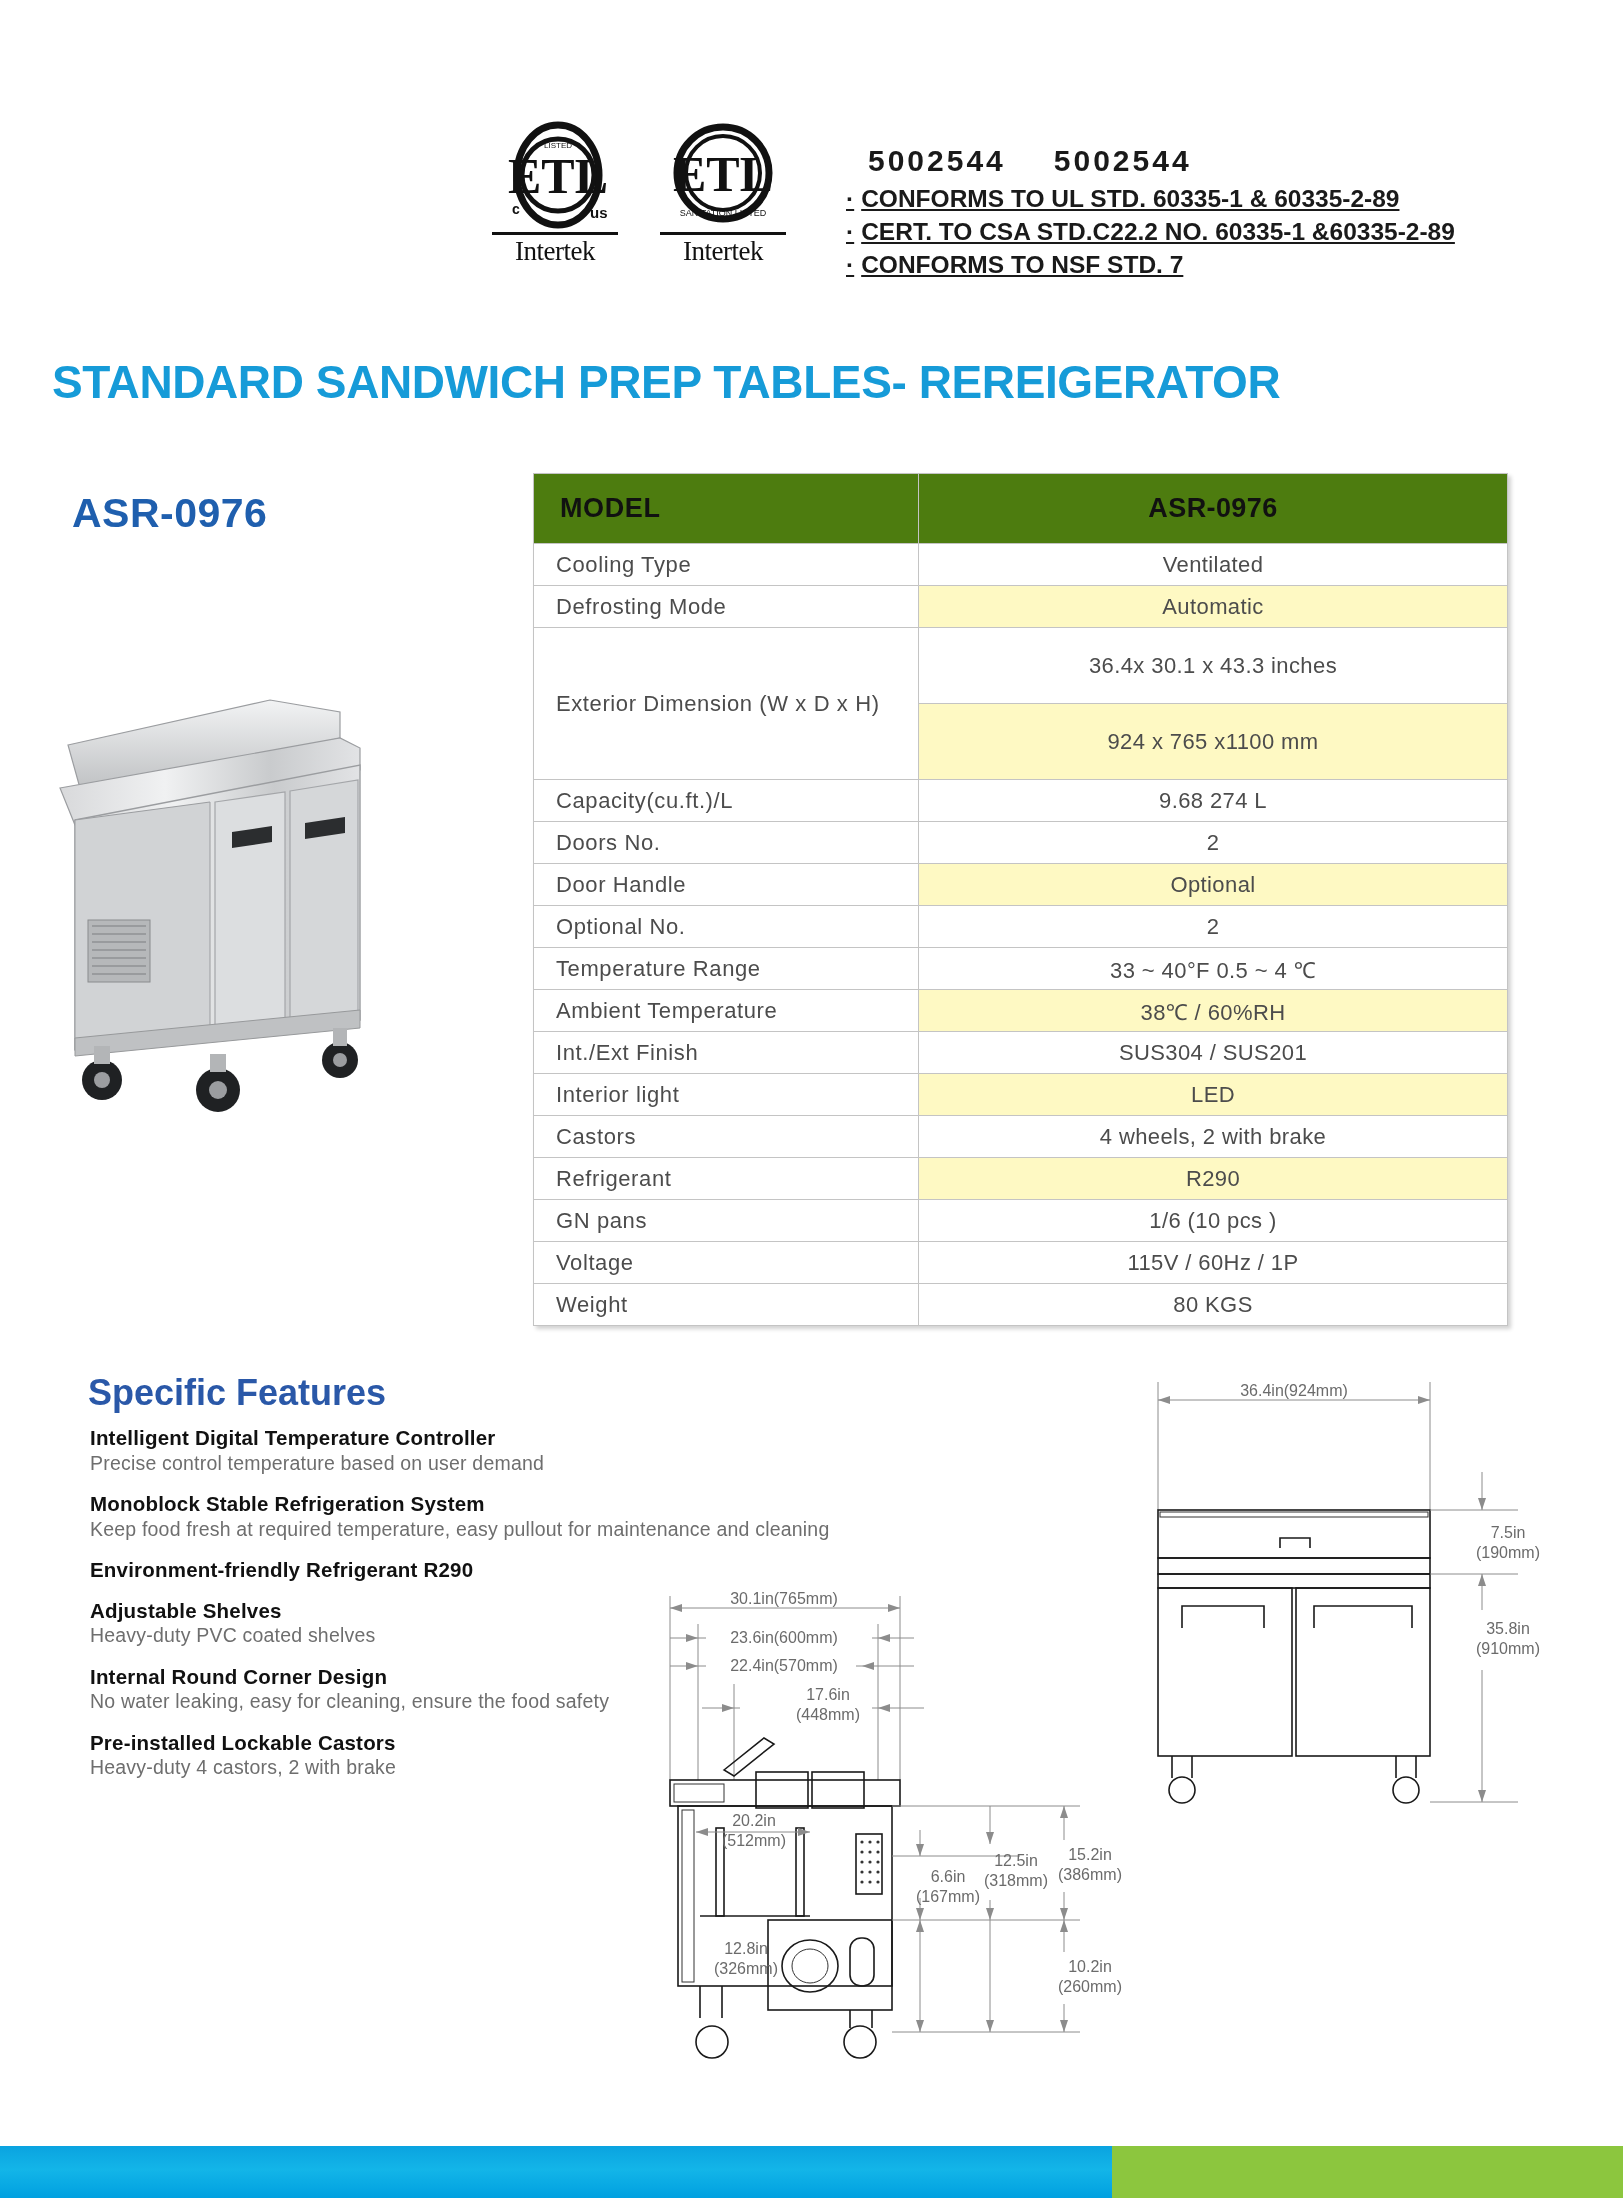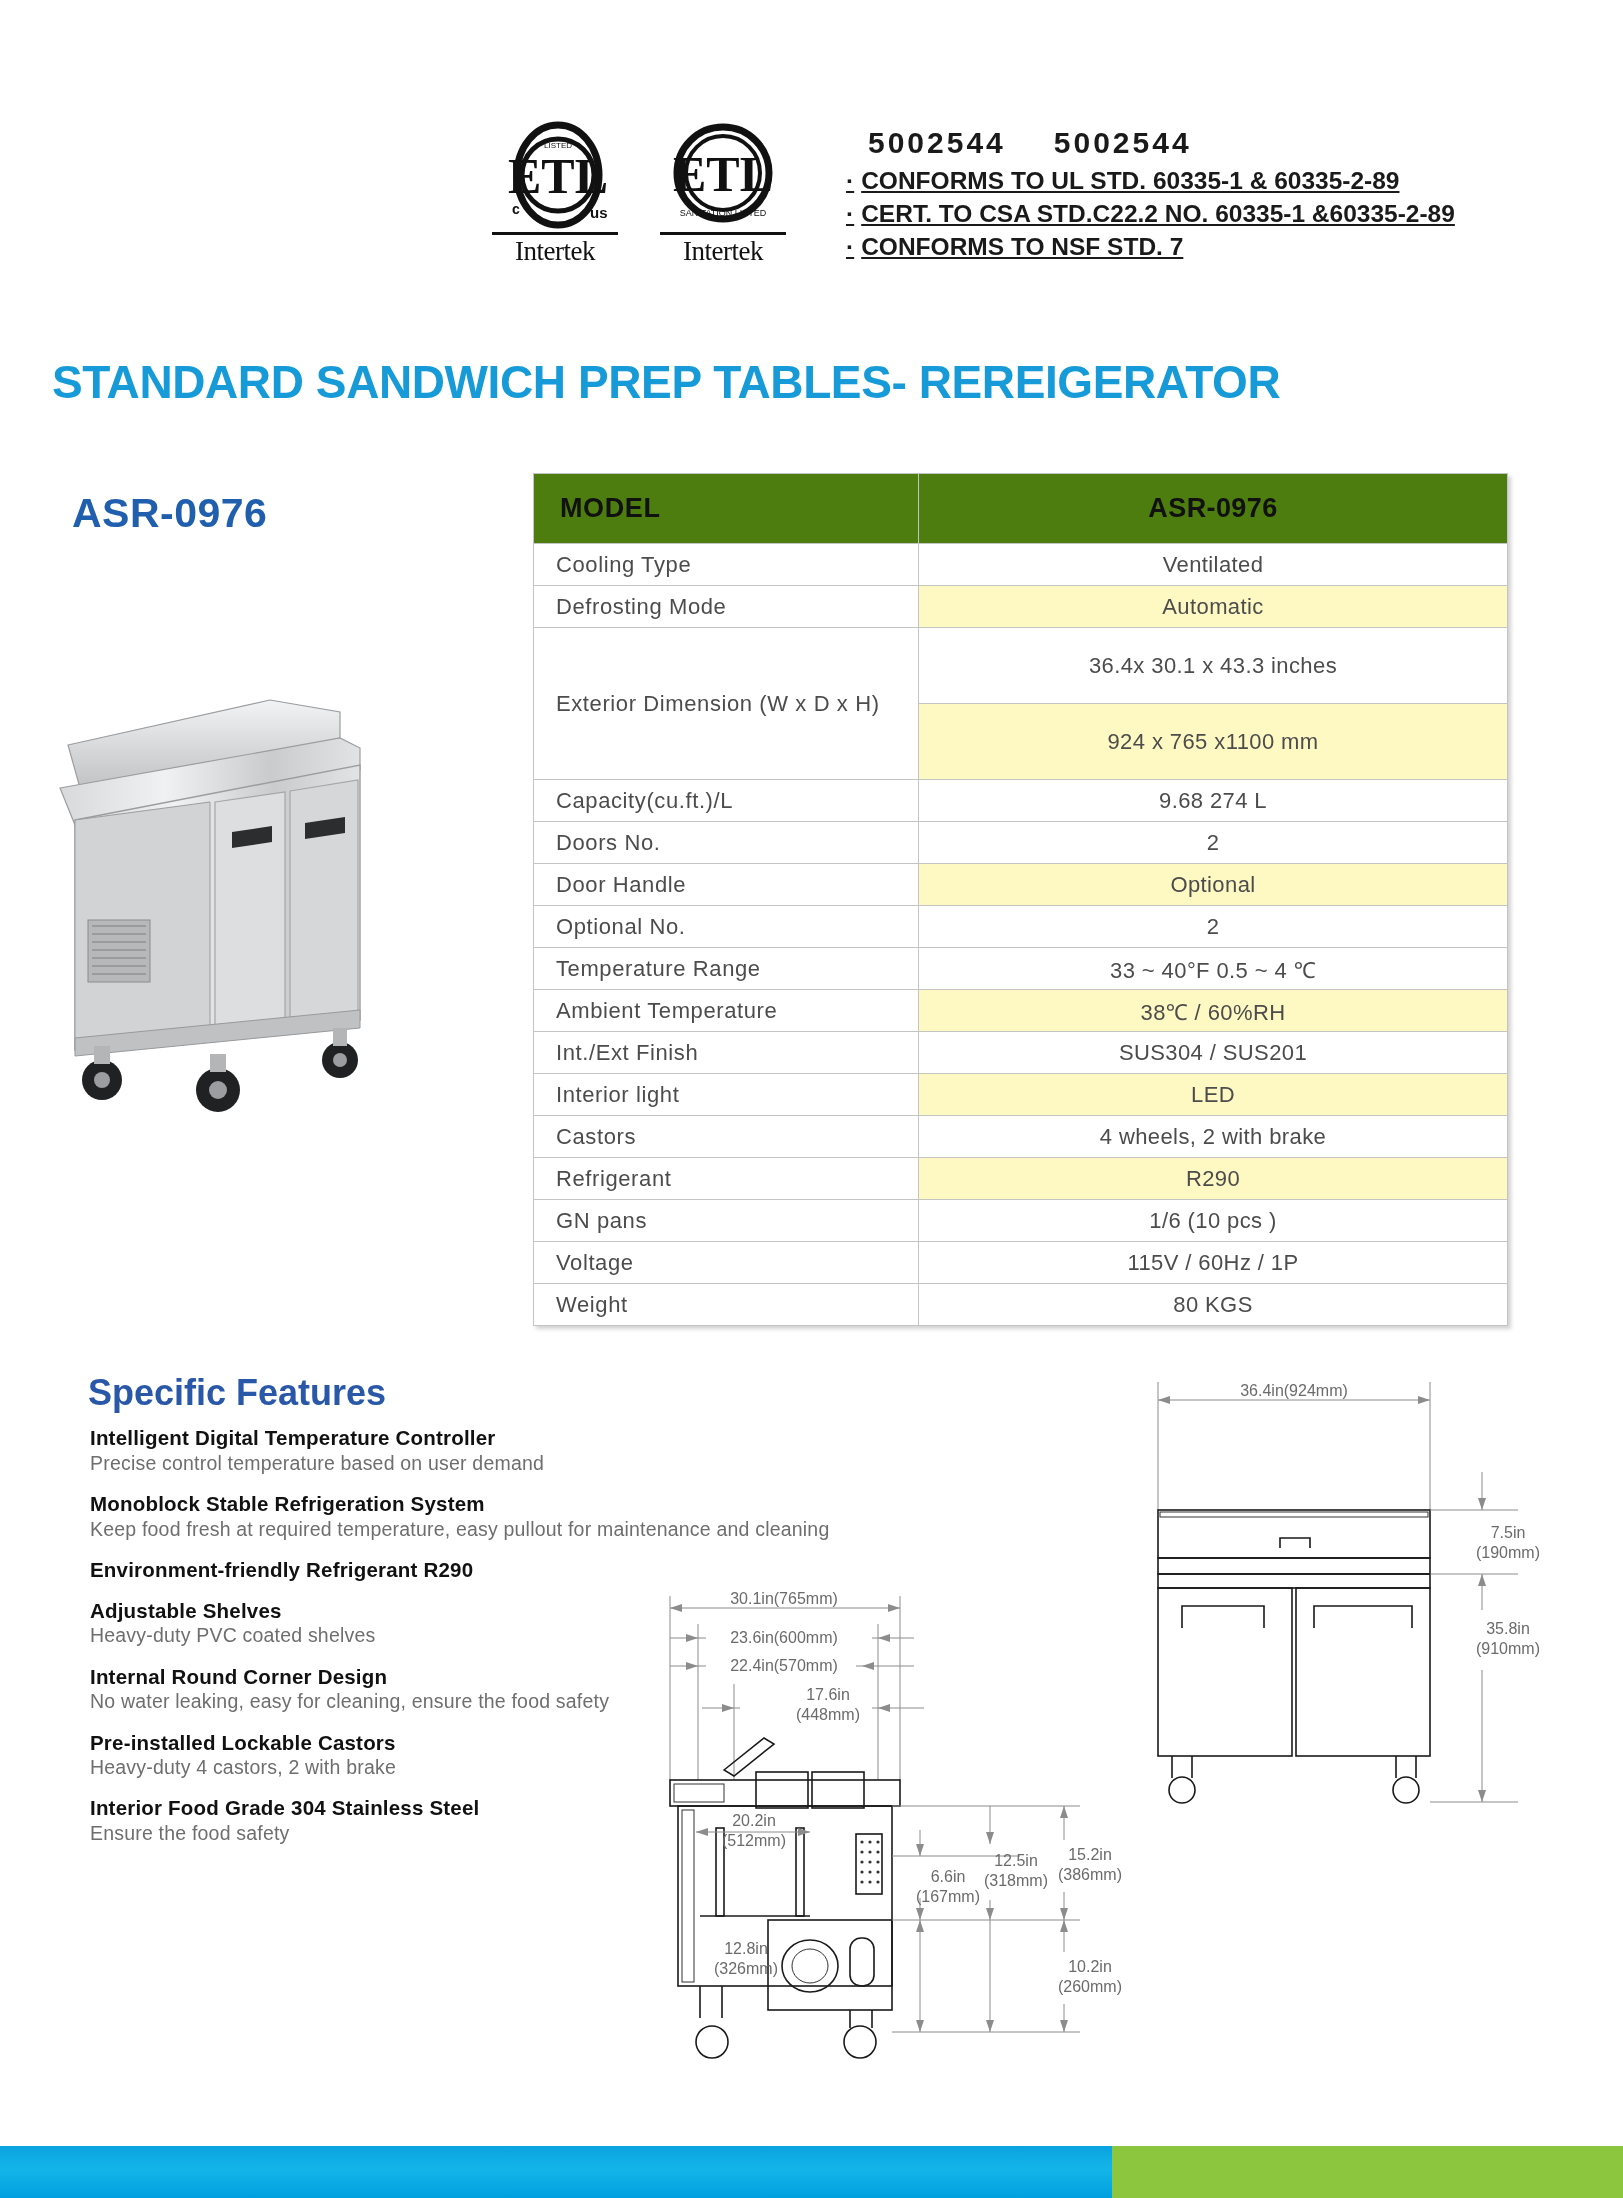--- a/index.html
+++ b/index.html
@@ -21,21 +21,21 @@
     align-items: flex-start;
     gap: 18px;
   }
   .etl-mark { width: 150px; text-align: center; }
   .etl-circle { height: 110px; display: flex; align-items: center; justify-content: center; }
   .intertek-rule { border-top: 3px solid #111; margin: 2px 12px 1px 12px; }
   .intertek-word {
     font-size: 27px; color: #111; letter-spacing: -.5px;
     font-family: "Liberation Serif", serif; font-weight: 400;
   }
-  .cert-text { margin-left: 30px; margin-top: 6px; }
+  .cert-text { margin-left: 30px; margin-top: 24px; }
   .cert-codes {
     font-size: 30px; font-weight: bold; color: #1a1a1a;
     letter-spacing: 3px; margin-bottom: 5px; padding-left: 22px;
   }
   .cert-codes span { margin-right: 48px; }
   .cert-line {
     font-size: 24.5px; font-weight: bold; color: #1a1a1a;
     line-height: 1.34; white-space: nowrap; text-decoration: underline;
   }
   .cert-line .bullet { margin-right: 7px; }
@@ -316,24 +316,20 @@
     <div class="feature-head">Adjustable Shelves</div>
     <div class="feature-sub">Heavy-duty PVC coated shelves</div>
   </div>
   <div class="feature">
     <div class="feature-head">Internal Round Corner Design</div>
     <div class="feature-sub">No water leaking, easy for cleaning, ensure the food safety</div>
   </div>
   <div class="feature">
     <div class="feature-head">Pre-installed Lockable Castors</div>
     <div class="feature-sub">Heavy-duty 4 castors, 2 with brake</div>
-  </div>
-  <div class="feature">
-    <div class="feature-head">Interior Food Grade 304 Stainless Steel</div>
-    <div class="feature-sub">Ensure the food safety</div>
   </div>
 </div>
 
 <div class="drawing-front">
   <svg width="490" height="590" viewBox="0 0 490 590">
 
     <line class="dim-line" x1="28" y1="22" x2="28" y2="150"></line>
     <line class="dim-line" x1="300" y1="22" x2="300" y2="150"></line>
     <line class="dim-line" x1="28" y1="40" x2="300" y2="40"></line>
     <polygon points="28,40 40,36 40,44" fill="#8c8c8c"></polygon>

